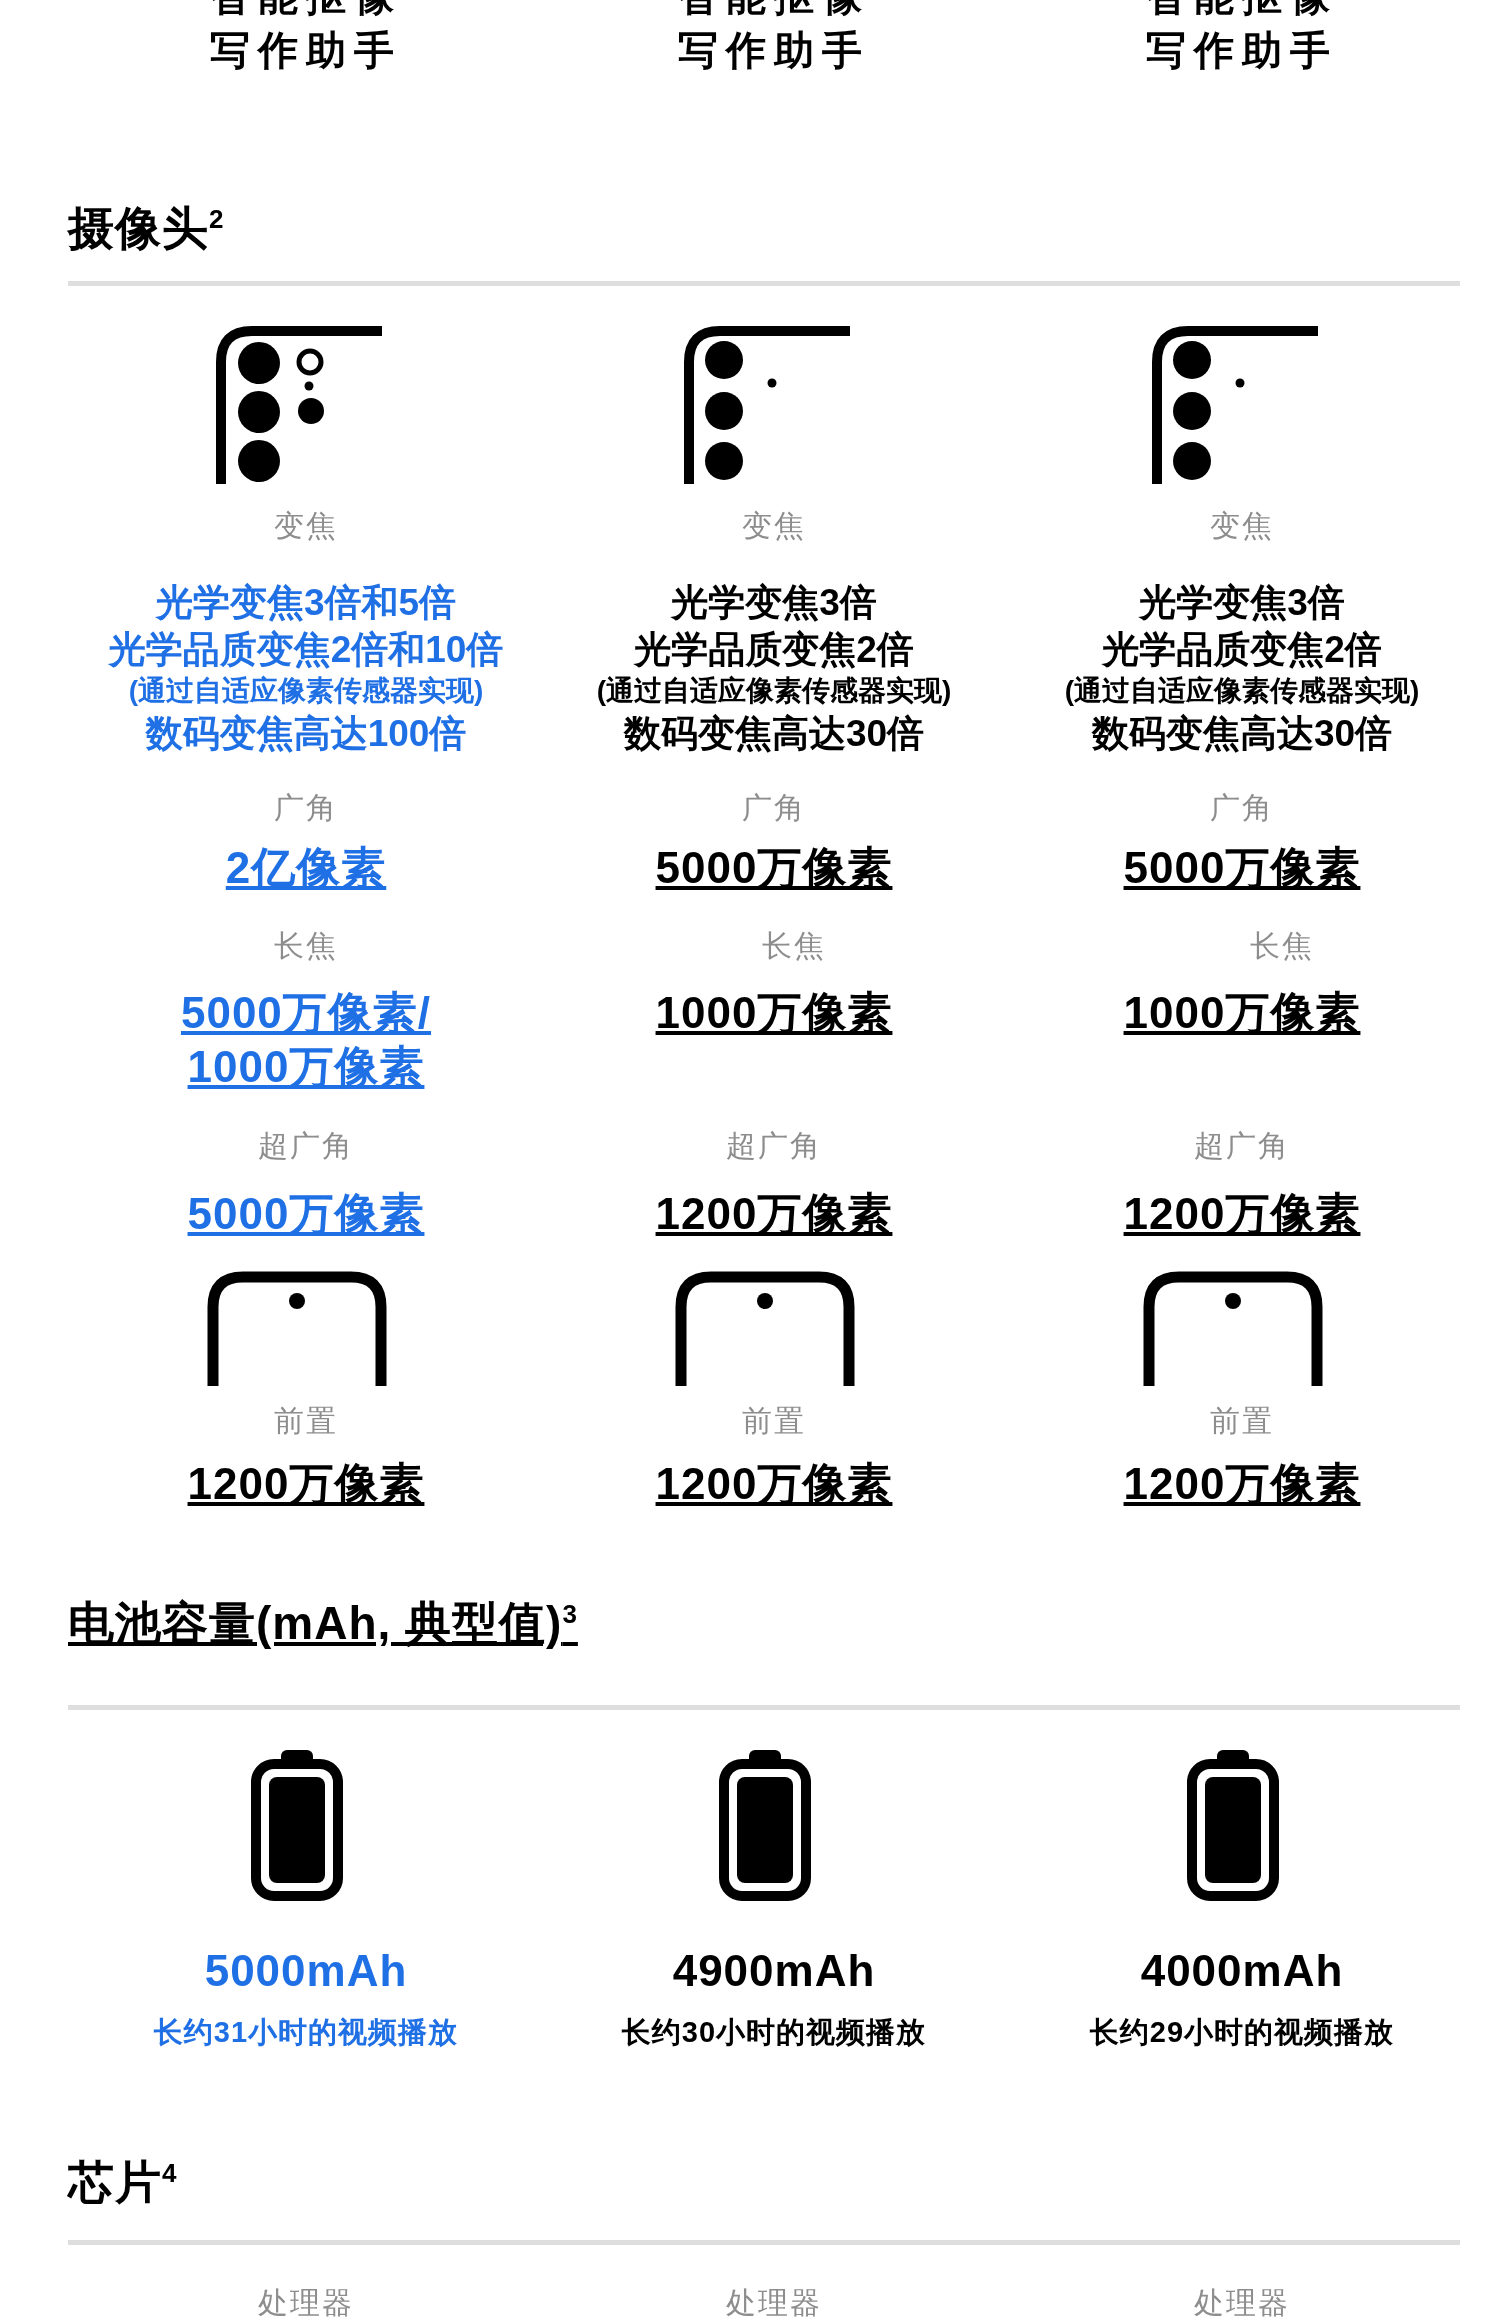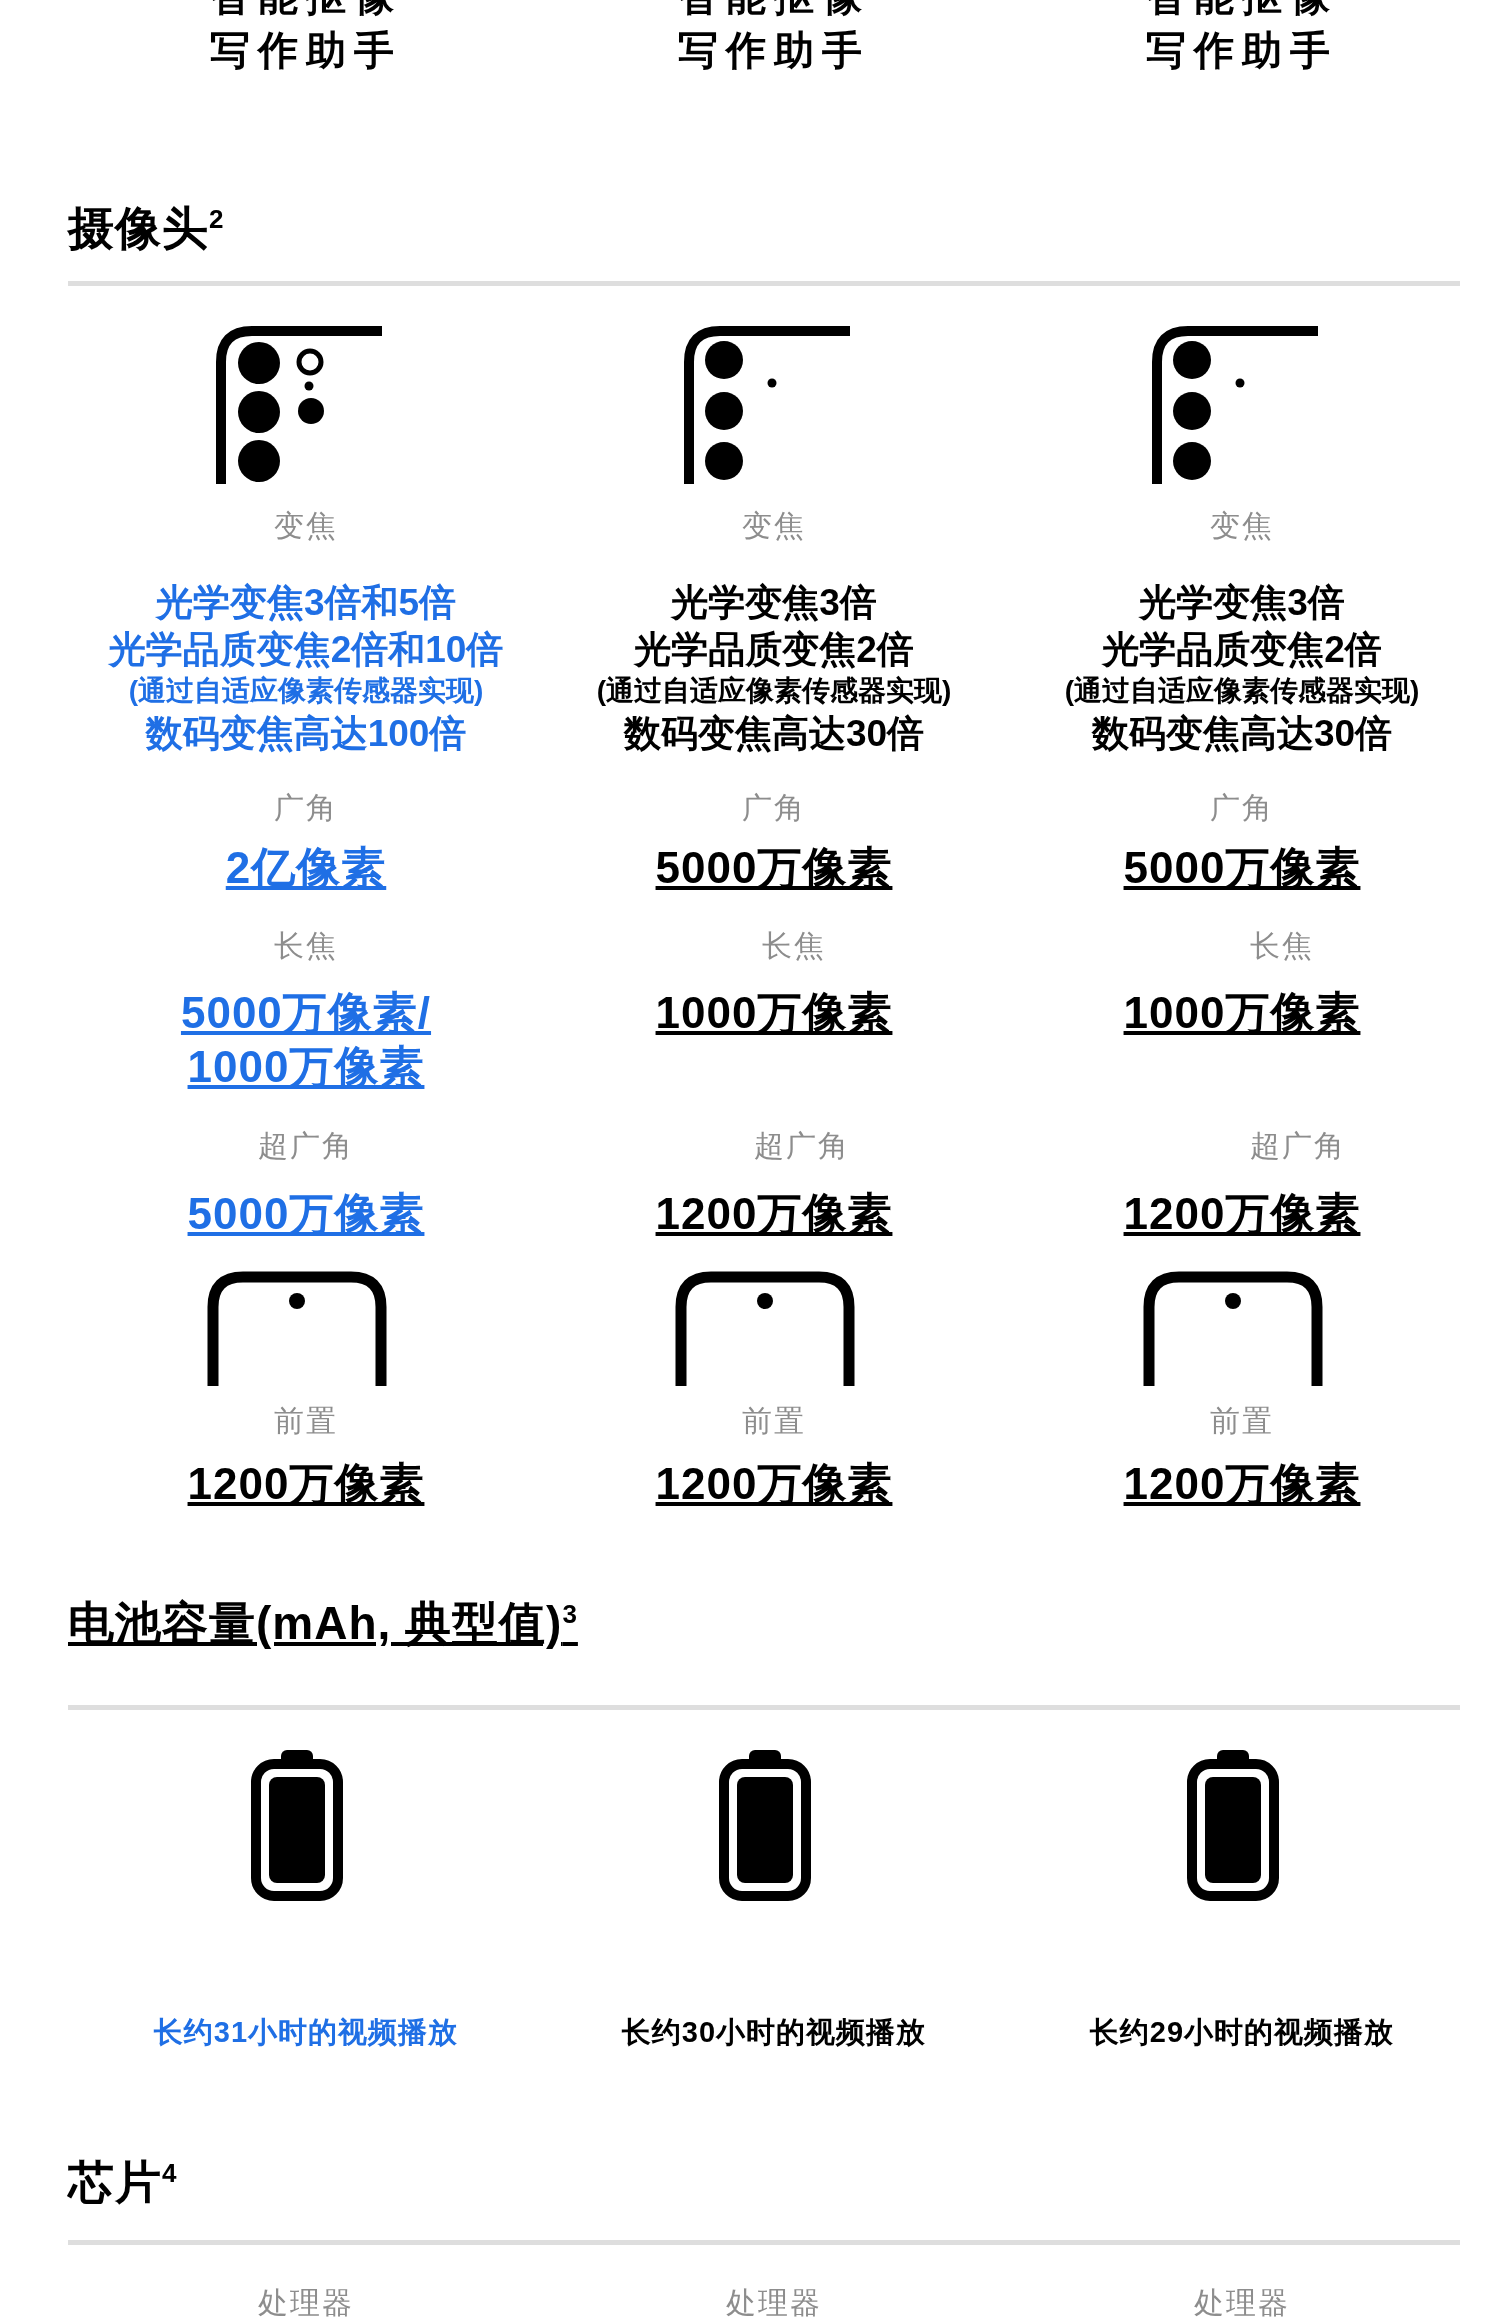--- a/index.html
+++ b/index.html
@@ -49,21 +49,21 @@
 
   svg{display:block;}
 
   
   .r-zoomlabel{top:509px;}
   .r-zoomtext{top:578px;text-align:center;}
   .r-widelabel{top:791px;}
   .r-widevalue{top:843px;}
   .r-telelabel{top:929px;gap:20px;}
   .r-televalue{top:986px;}
-  .r-uwlabel{top:1129px;gap:28px;}
+  .r-uwlabel{top:1129px;}
   .r-uwvalue{top:1189px;}
   .r-fronticon{top:1271px;height:115px;}
   .r-frontlabel{top:1404px;}
   .r-frontvalue{top:1459px;}
   .r-battery{top:1750px;height:152px;}
   .r-capacity{top:1946px;}
   .r-playback{top:2014px;text-align:right;}
   .r-proc{top:2286px;}
 </style>
 </head>
@@ -237,20 +237,25 @@
     </div>
     <div class="shift">
       <svg width="100" height="152" viewBox="0 0 100 152">
         <rect x="34" y="0" width="32" height="18" rx="6" fill="#000"></rect>
         <rect x="9" y="14" width="82" height="132" rx="18" fill="none" stroke="#000" stroke-width="10"></rect>
         <rect x="22" y="27" width="56" height="106" rx="8" fill="#000"></rect>
       </svg>
     </div>
   </div>
 
+  <div class="row r-capacity">
+    <div class="capacity hl">5000mAh</div>
+    <div class="capacity">4900mAh</div>
+    <div class="capacity">4000mAh</div>
+  </div>
 
   <div class="row r-playback">
     <div class="playback hl">长约31小时的视频播放</div>
     <div class="playback">长约30小时的视频播放</div>
     <div class="playback">长约29小时的视频播放</div>
   </div>
 
   <div class="header" style="top:2154px;"><span>芯片</span><sup>4</sup></div>
   <div class="divider" style="top:2240px;"></div>
 

